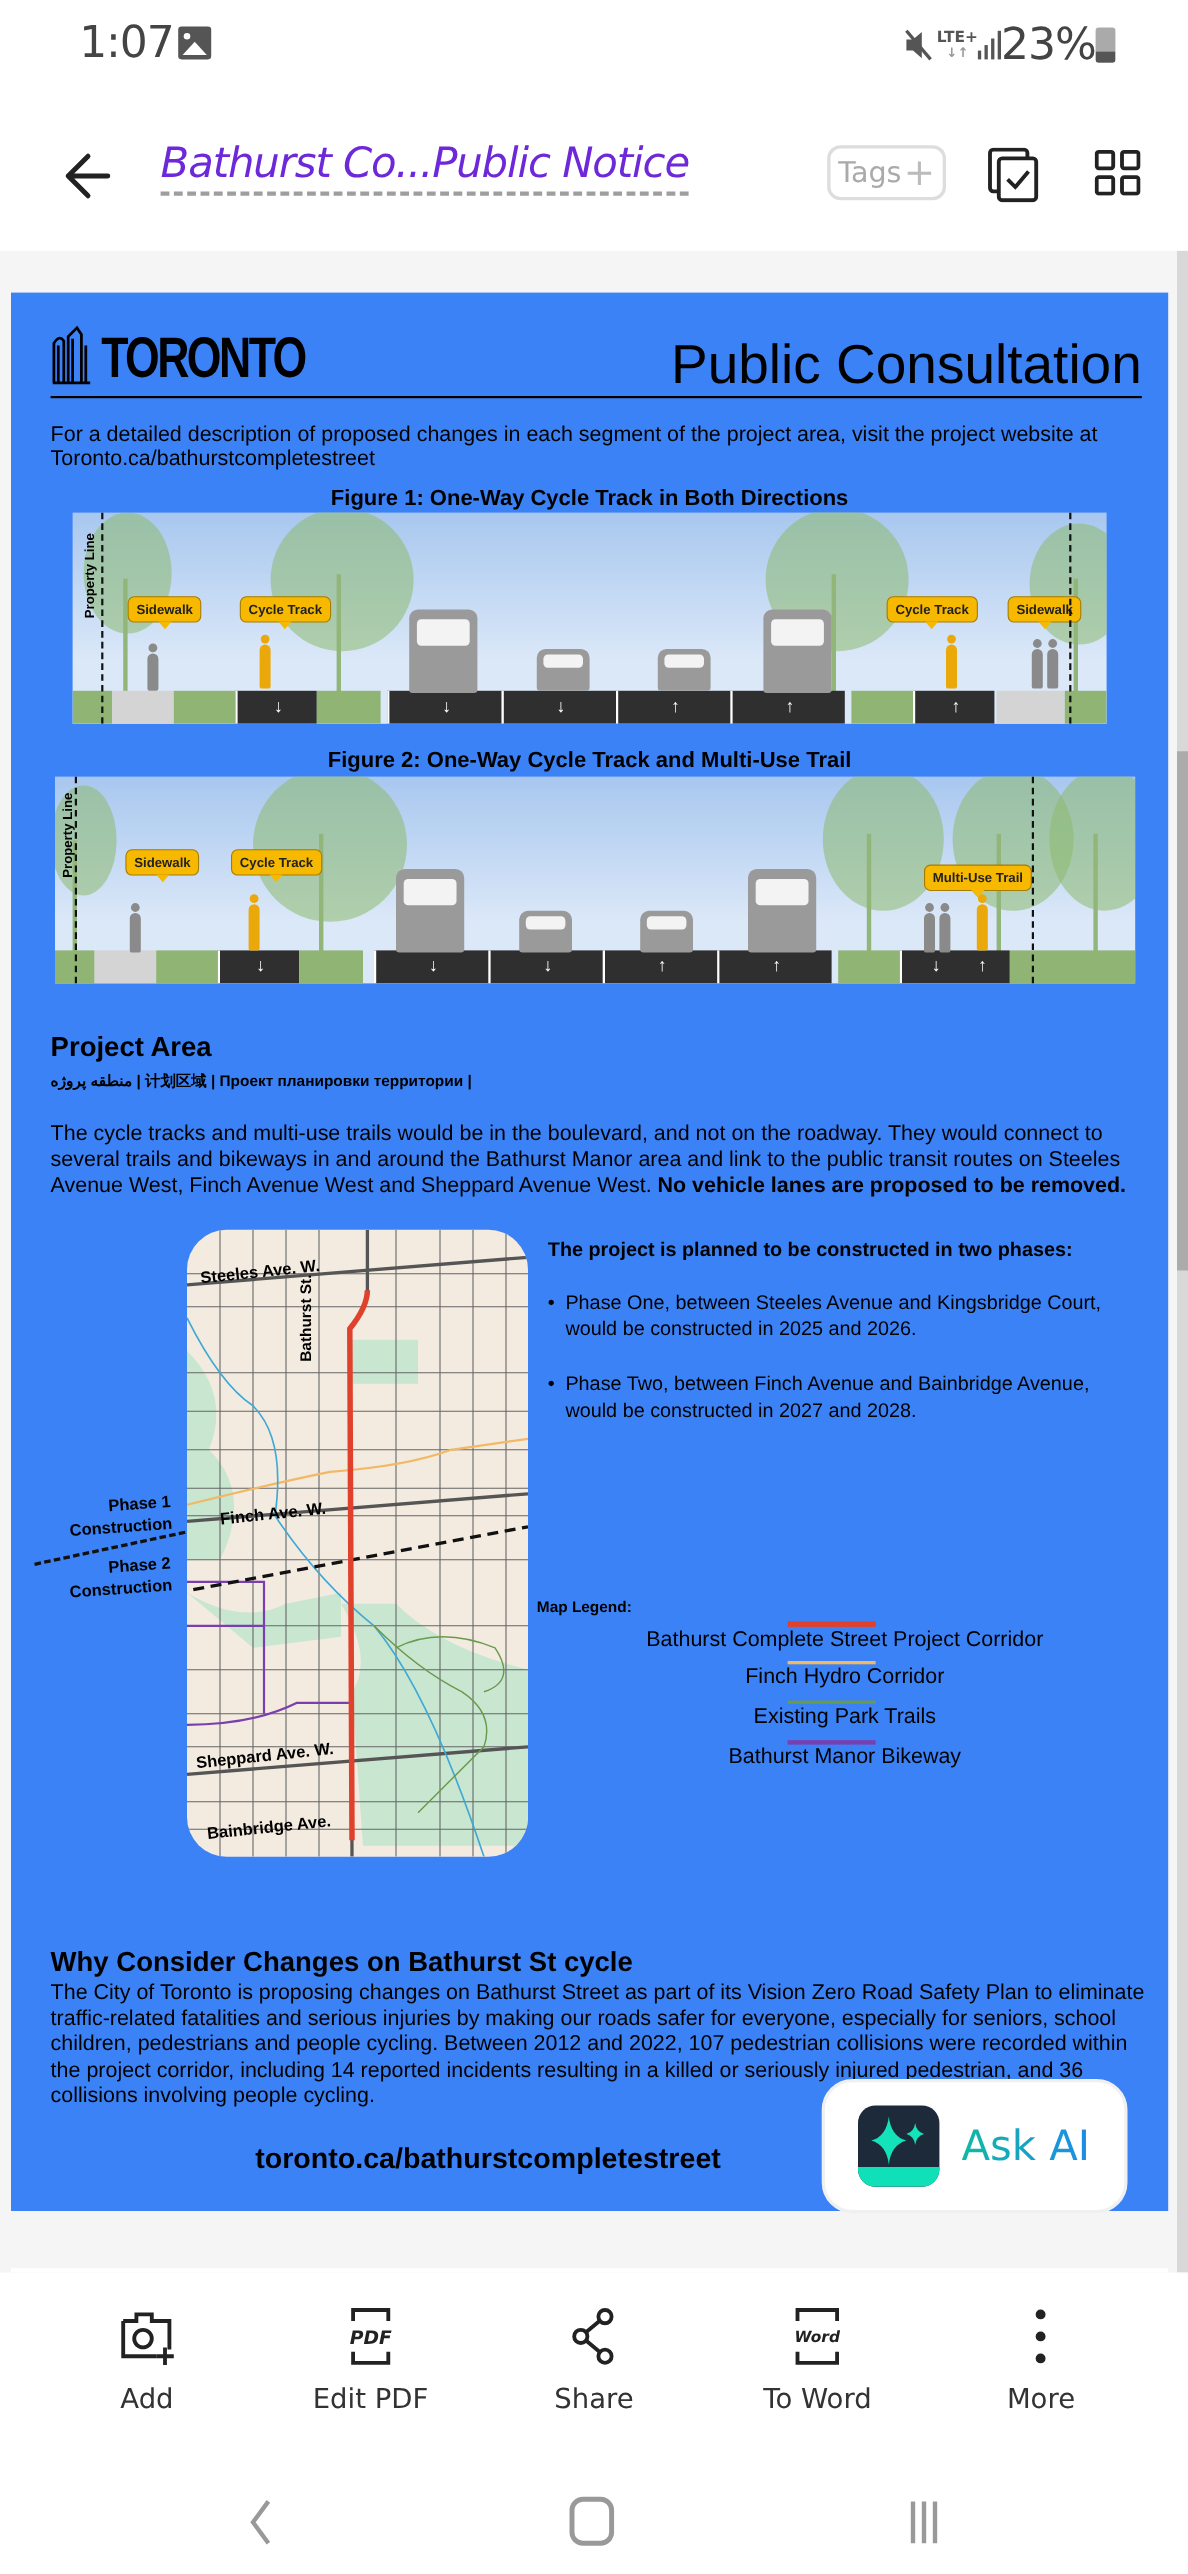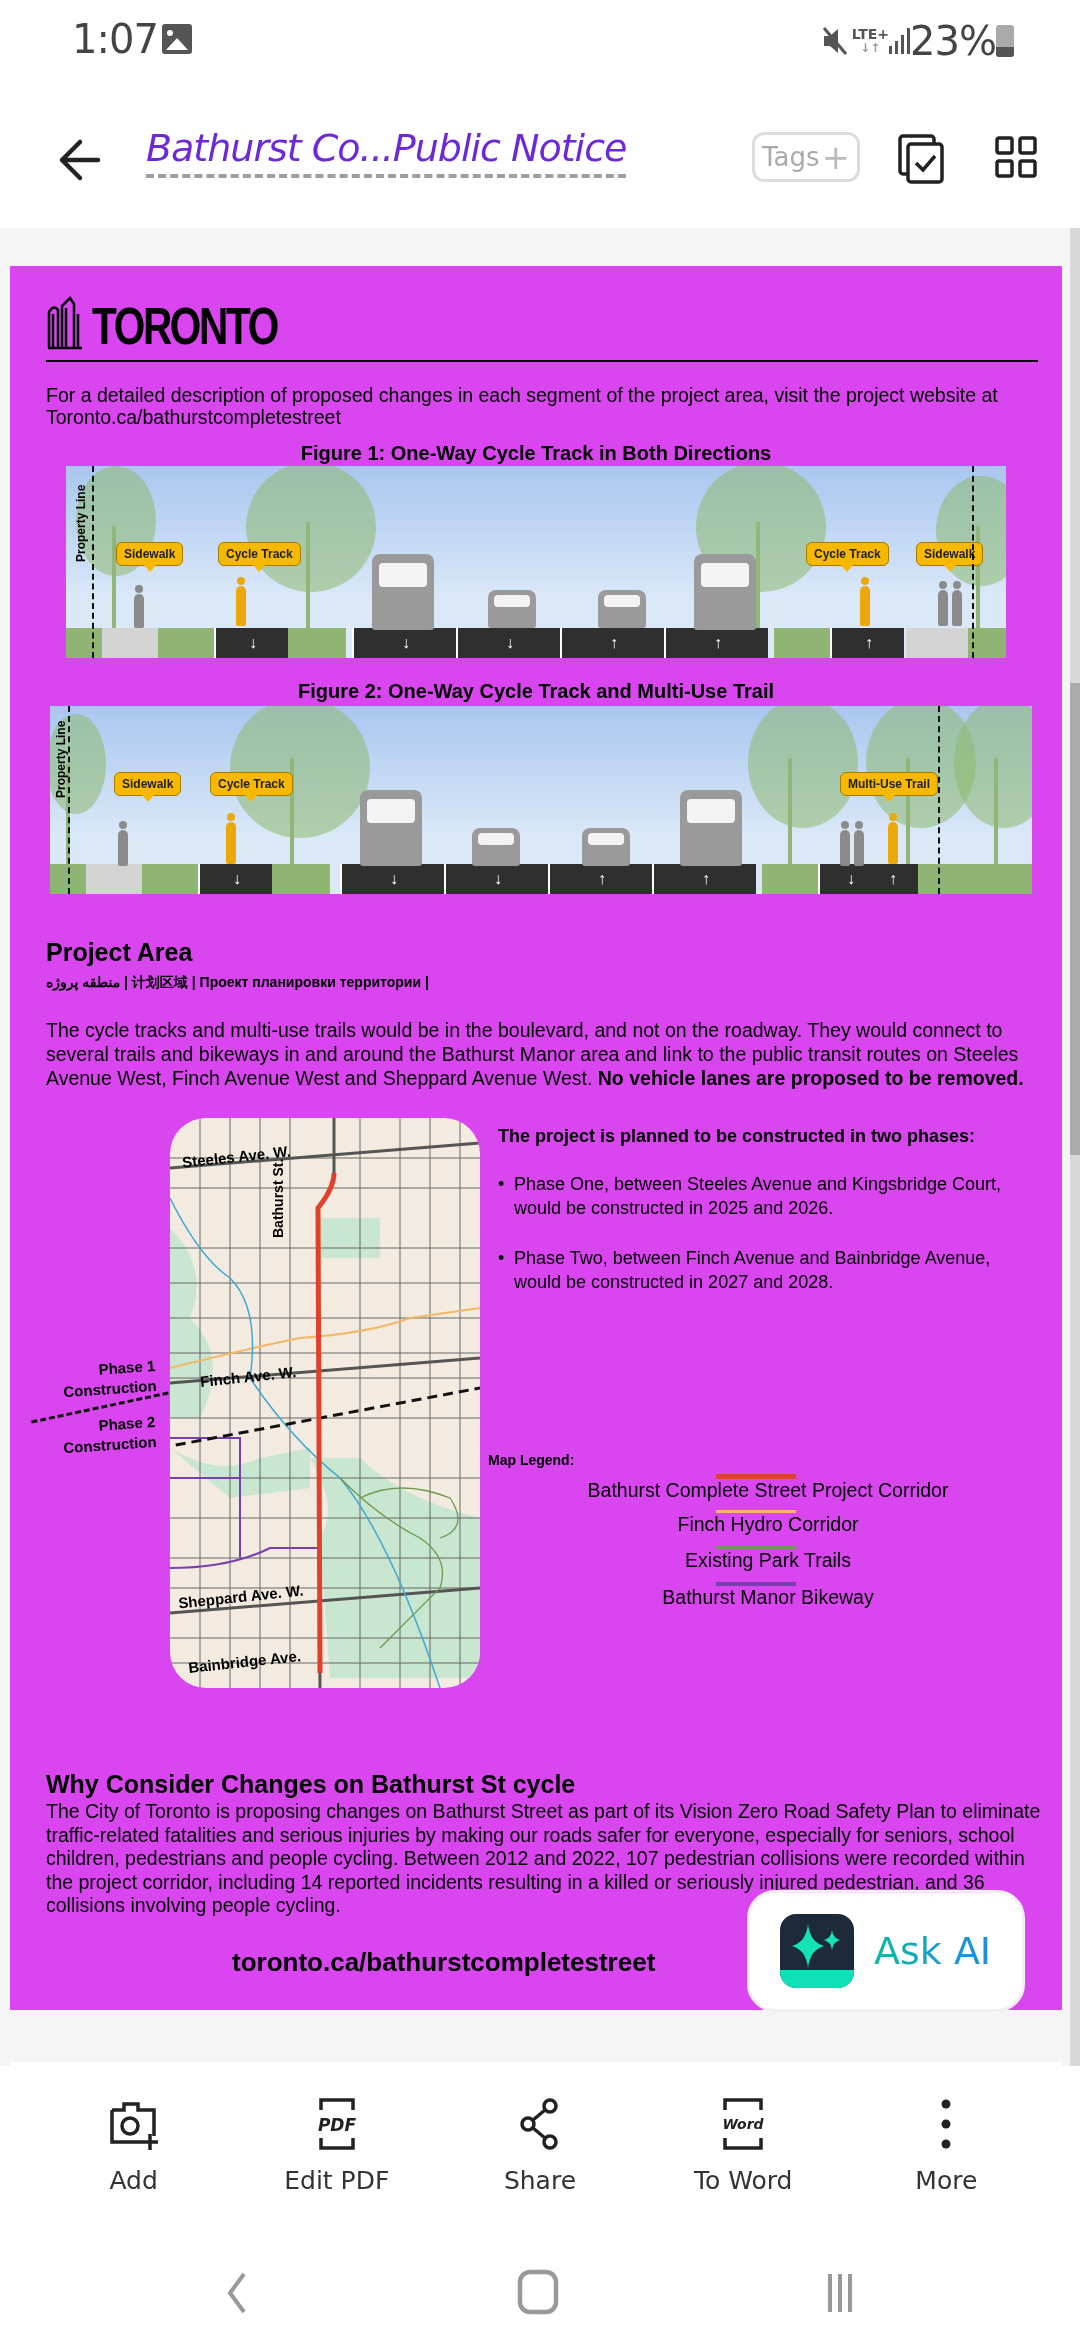--- a/index.html
+++ b/index.html
@@ -26,21 +26,21 @@
   .appbar { position: absolute; left: 0; top: 110px; width: 1080px; height: 110px; }
   .back-btn { position: absolute; left: 50px; top: 22px; width: 56px; height: 56px; cursor: pointer; }
   .doc-title { position: absolute; left: 146px; top: 16px; font-size: 38px; color: #6d28d9; white-space: nowrap; font-family: "DejaVu Sans", sans-serif; letter-spacing: -1px; border-bottom: 4px dashed #9e9e9e; padding-bottom: 4px; cursor: pointer; font-style: italic; }
   .tags-btn { position: absolute; left: 752px; top: 22px; width: 108px; height: 50px; border: 3px solid #ddd; border-radius: 12px; color: #aaa; font-size: 26px; display: flex; align-items: center; justify-content: center; cursor: pointer; }
   .tags-btn .plus { font-size: 34px; margin-left: 2px; color: #bbb; }
   .select-btn { position: absolute; left: 898px; top: 24px; width: 48px; height: 50px; cursor: pointer; }
   .grid-btn { position: absolute; left: 995px; top: 26px; width: 42px; height: 42px; cursor: pointer; }
 
   
   .viewer { position: absolute; left: 0; top: 228px; width: 1080px; height: 1838px; background: #f5f5f5; overflow: hidden; }
-  .page { position: absolute; left: 10px; top: 38px; width: 1052px; height: 1744px; background: #d946ef; }
+  .page { position: absolute; left: 10px; top: 38px; width: 1052px; height: 1744px; background: #3b82f6; }
   .page2 { position: absolute; left: 10px; top: 1834px; width: 1052px; height: 40px; background: #fff; }
   .scroll-track { position: absolute; left: 1070px; top: 0; width: 10px; height: 1838px; background: #d8d8d8; }
   .scroll-thumb { position: absolute; left: 1070px; top: 455px; width: 10px; height: 472px; background: #ababab; cursor: pointer; }
 
   .pdf { font-family: "Liberation Sans", sans-serif; color: #000; }
   .logo { position: absolute; left: 36px; top: 28px; display: flex; align-items: flex-end; gap: 6px; }
   .logo-word { font-family: "Liberation Sans", sans-serif; font-weight: bold; font-size: 52px; letter-spacing: -3px; transform: scaleX(0.78); transform-origin: left bottom; line-height: 48px; }
   .pc-title { position: absolute; right: 24px; top: 36px; font-size: 50px; font-family: "Liberation Sans", sans-serif; }
   .hr { position: absolute; left: 36px; top: 94px; width: 992px; height: 2px; background: #000; }
   .intro { position: absolute; left: 36px; top: 118px; width: 980px; font-size: 19.5px; line-height: 22px; }
@@ -146,20 +146,21 @@
 
 <div class="viewer">
   <div class="page pdf">
 
     <div class="logo">
       <svg width="40" height="56" viewBox="0 0 40 56">
         <path d="M3 54 V18 Q8 10 12 16 V54 M7 54 V20 M16 54 V12 L24 4 L28 10 V54 M20 54 V14 M32 54 V20 M2 54 H36" fill="none" stroke="#000" stroke-width="2.5"></path>
       </svg>
       <span class="logo-word">TORONTO</span>
     </div>
+    <div class="pc-title">Public Consultation</div>
     <div class="hr"></div>
     <div class="intro">For a detailed description of proposed changes in each segment of the project area, visit the project website at Toronto.ca/bathurstcompletestreet</div>
 
     <div class="fig-title" style="top:176px;">Figure 1:  One-Way Cycle Track in Both Directions</div>
     <div class="figure" style="left:56px; top:200px; width:940px; height:192px;">
       <div class="tree" style="left:40px;height:166px;">
           <div class="crown" style="left:-30px;top:0;width:80px;height:110px;"></div>
           <div class="trunk" style="left:6px;top:60px;height:106px;"></div>
         </div>
       <div class="tree" style="left:240px;height:170px;">
@@ -275,21 +276,21 @@
       <div class="vehicle" style="left:532px;top:122px;width:48px;height:38px;"></div>
       <div class="vehicle" style="left:630px;top:84px;width:62px;height:76px;"></div>
       <div class="person" style="left:68px;top:124px;height:36px;background:#8a8a8a;"></div>
       <div class="person" style="left:176px;top:116px;height:42px;background:#eba80b;"></div>
       <div class="person" style="left:790px;top:124px;height:36px;background:#8a8a8a;"></div>
       <div class="person" style="left:804px;top:124px;height:36px;background:#8a8a8a;"></div>
       <div class="person" style="left:838px;top:116px;height:42px;background:#eba80b;"></div>
 
       <div class="fig-label" style="left:64px;top:66px;">Sidewalk</div>
       <div class="fig-label" style="left:160px;top:66px;">Cycle Track</div>
-      <div class="fig-label" style="left:790px;top:66px;">Multi-Use Trail</div>
+      <div class="fig-label" style="left:790px;top:80px;">Multi-Use Trail</div>
 
       <div class="prop-line" style="left:18px;"></div>
       <div class="prop-line" style="left:888px;"></div>
       <div class="prop-text" style="left:4px;top:92px;">Property Line</div>
     </div>
 
     <div class="h-section" style="left:36px;top:672px;">Project Area</div>
     <div class="multi-lang" style="left:36px;top:708px;">منطقه پروژه | 计划区域 | Проект планировки территории |</div>
     <div class="para" style="left:36px;top:752px;width:990px;">
       <span>The cycle tracks and multi-use trails would be in the boulevard, and not on the roadway. They would connect to several trails and bikeways in and around the Bathurst Manor area and link to the public transit routes on Steeles Avenue West, Finch Avenue West and Sheppard Avenue West. </span><b>No vehicle lanes are proposed to be removed.</b>

